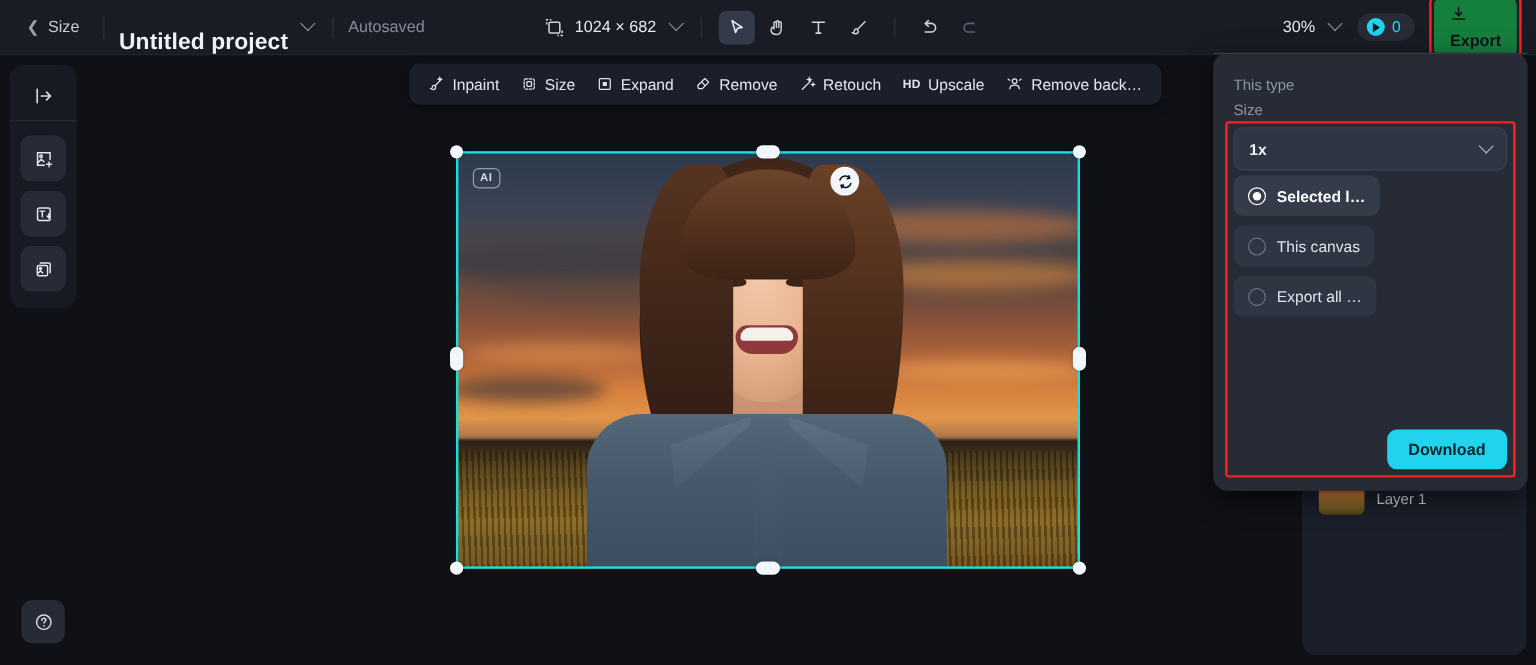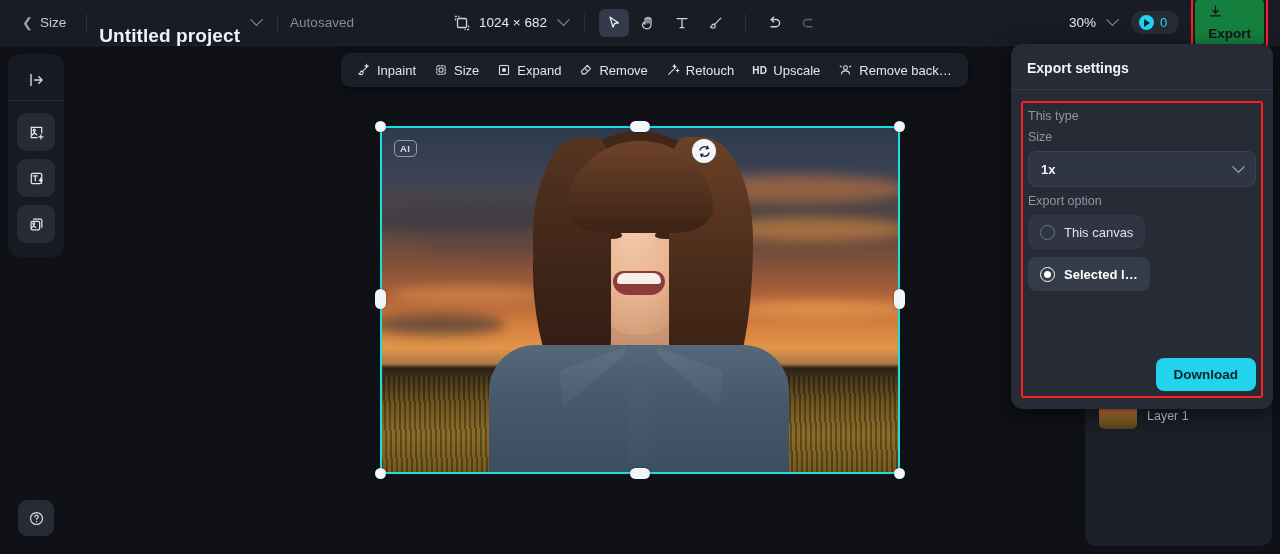--- a/index.html
+++ b/index.html
@@ -500,41 +500,43 @@
   </div>
 
   <div class="rightpanel">
     <div class="layer-row">
       <div class="layer-thumb"></div>
       <span class="layer-name">Layer 1</span>
     </div>
   </div>
 
   <div class="export-panel">
-    <div class="ep-title">Export settings</div>
     <div class="ep-divider"></div>
 
     <div class="ep-body">
       <div class="ep-label">This type</div>
 
       <div class="ep-label">Size</div>
       <div class="ep-select">
         <span>1x</span>
         <span class="sel-caret"></span>
       </div>
 
-      <div class="ep-label">Export option</div>
       <div class="opt-grid">
+        <div class="opt sel">
+          <span class="radio on"></span>
+          <span>Selected l…</span>
+        </div>
         <div class="opt">
           <span class="radio"></span>
           <span>This canvas</span>
         </div>
-        <div class="opt sel">
-          <span class="radio on"></span>
-          <span>Selected l…</span>
+        <div class="opt">
+          <span class="radio"></span>
+          <span>Export all …</span>
         </div>
       </div>
     </div>
 
     <div class="dl-btn">Download</div>
     <div class="ep-redbox"></div>
   </div>
 
 </div>
 

